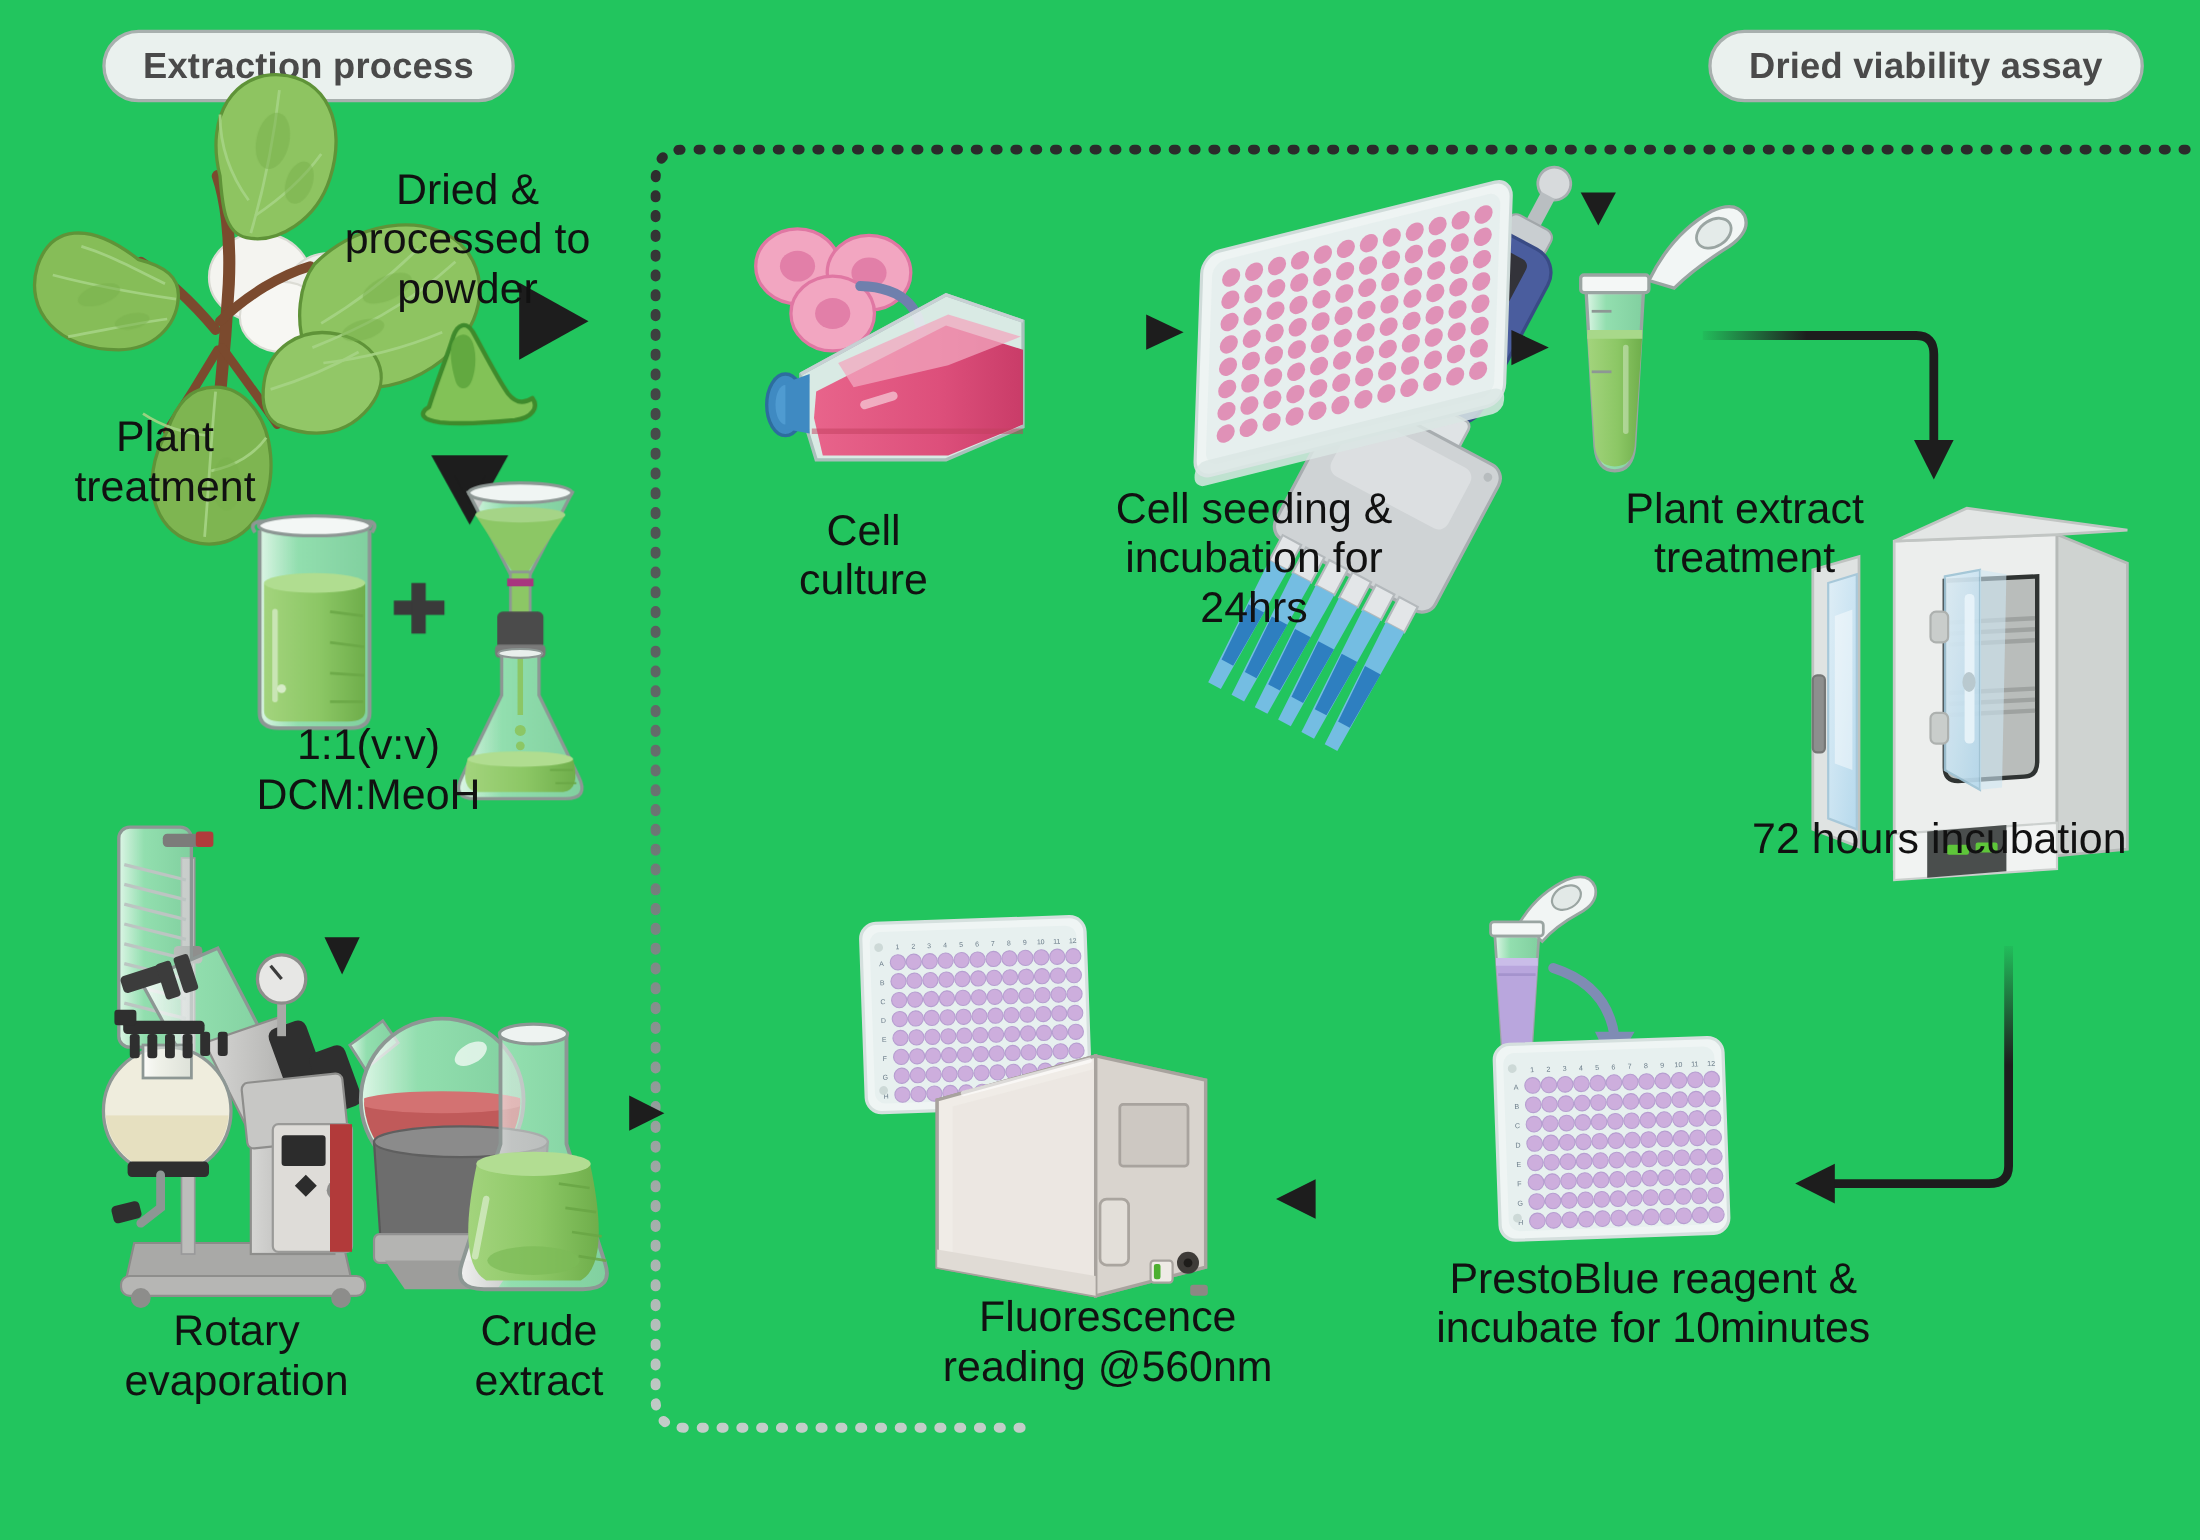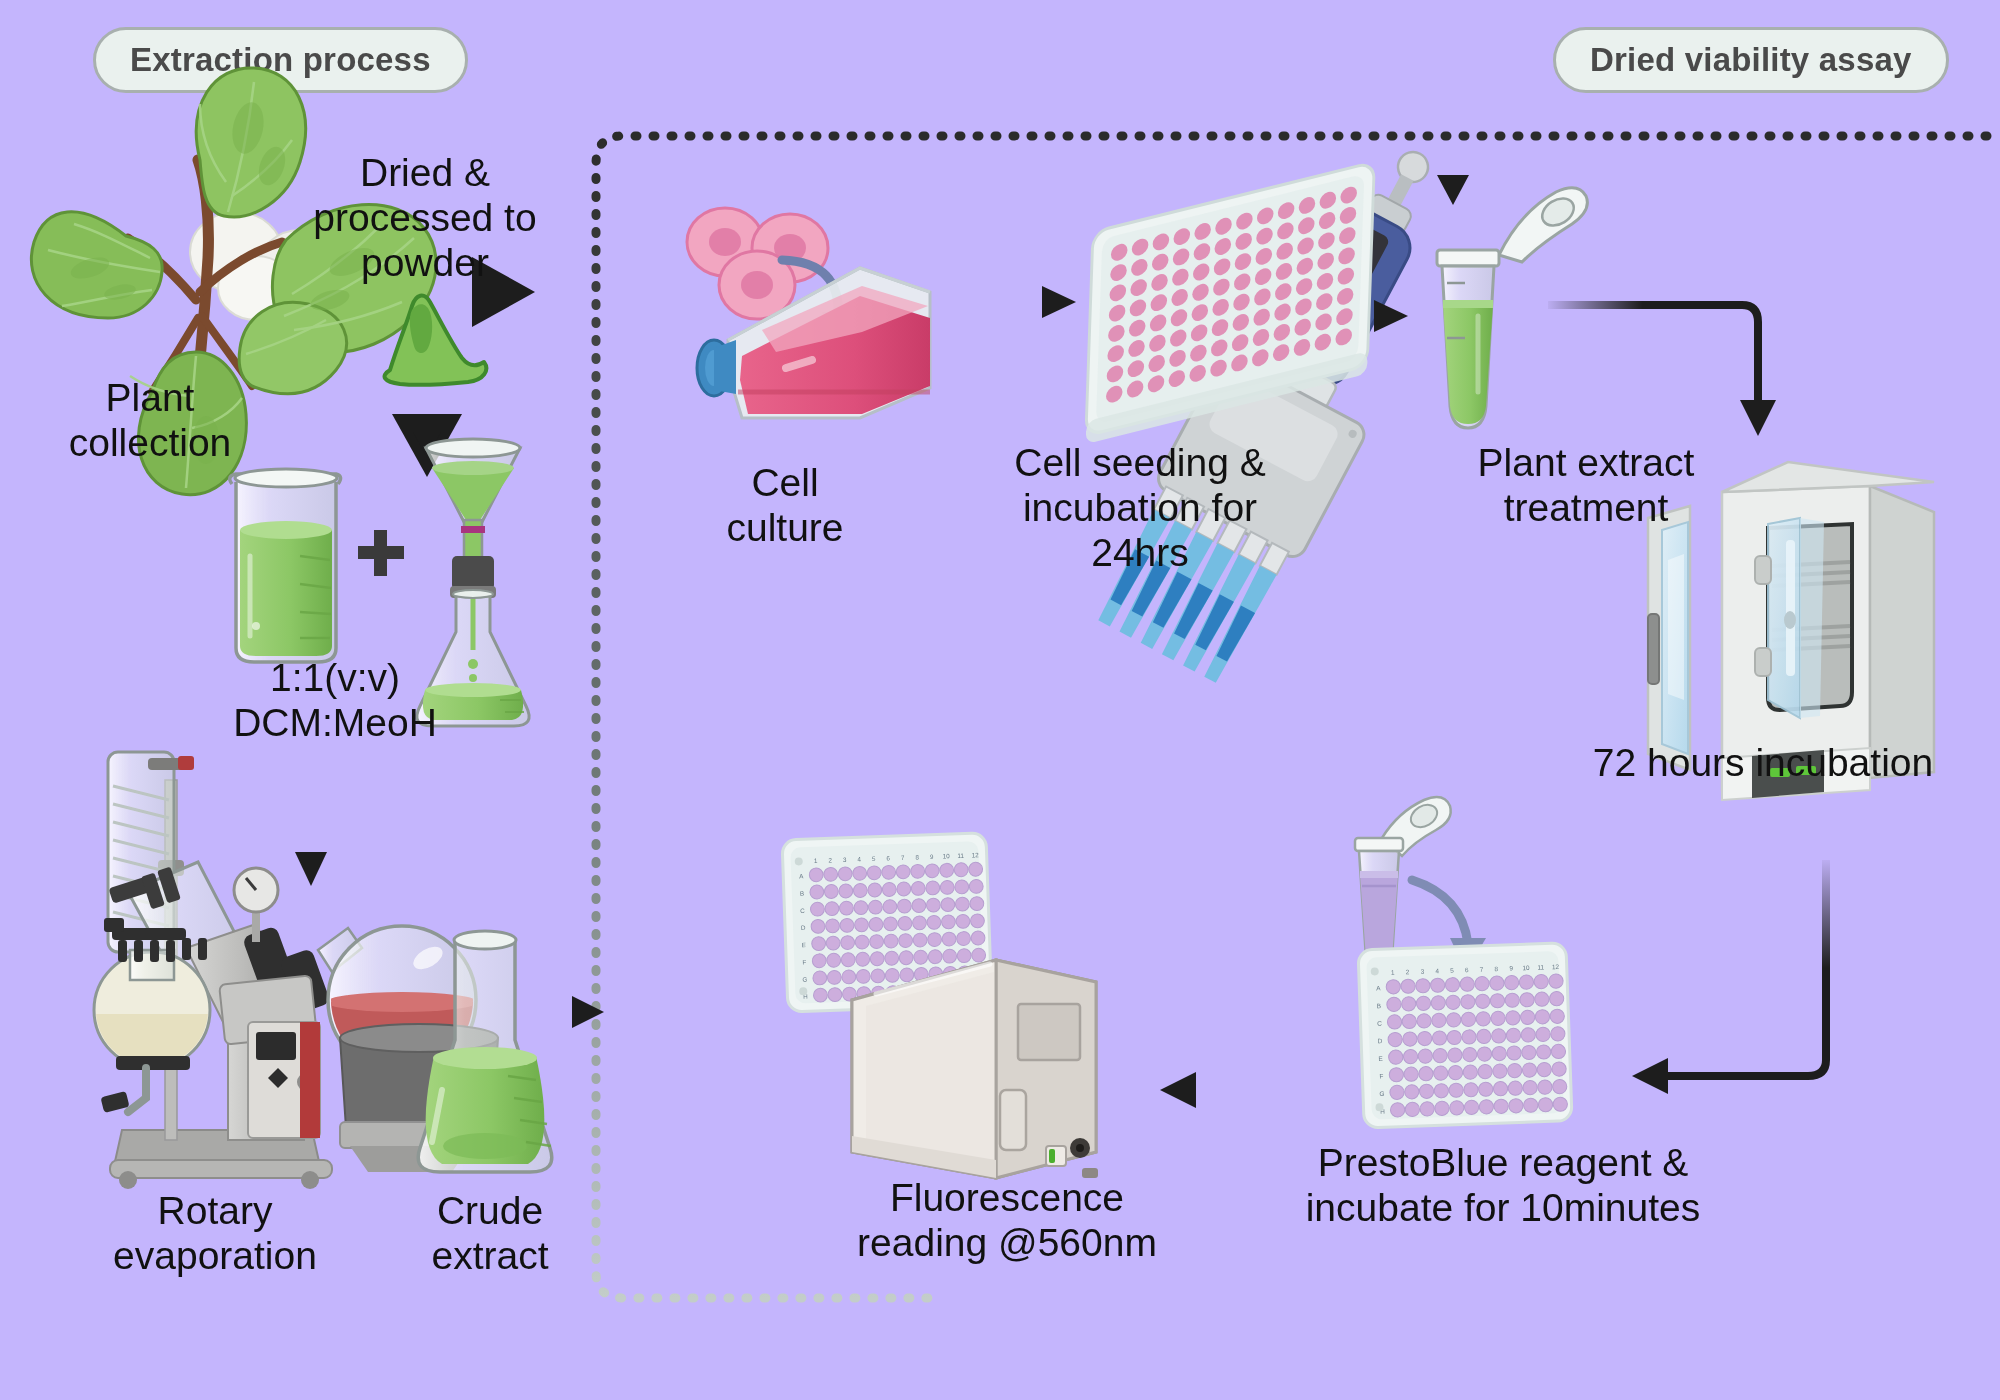--- a/index.html
+++ b/index.html
@@ -5,21 +5,21 @@
   * { box-sizing: border-box; margin: 0; padding: 0; }
   html, body {
     width: 2000px; height: 1400px;
     background: #e7efea;
     font-family: "Liberation Sans", sans-serif;
     overflow: hidden;
   }
   #stage {
     position: relative;
     width: 2000px; height: 1400px;
-    background: #c4b5fd;
+    background: #22c55e;
   }
 
   
   .badge {
     position: absolute;
     display: flex; align-items: center; justify-content: center;
     background: #eaf1ee;
     border: 3px solid #a8b0ae;
     border-radius: 40px;
     color: #4a4a4a;
@@ -910,21 +910,21 @@
       <rect x="1049" y="1149" width="6" height="14" rx="2" fill="#4caf2f"></rect>
       <circle cx="1080" cy="1148" r="10" fill="#3e3b38"></circle>
       <circle cx="1080" cy="1148" r="4" fill="#1e1c1a"></circle>
       <path d="M852 1136 L996 1160 L996 1178 L852 1152 Z" fill="#e0dbd5"></path>
       <rect x="1082" y="1168" width="16" height="10" rx="3" fill="#8d8884"></rect>
       <path d="M876 994 L990 964" stroke="#ffffff" stroke-width="5" opacity="0.6" stroke-linecap="round"></path>
     </g>
   </svg>
 
   <div class="cap" style="left:40px; top:375px; width:220px;">Plant
-collection</div>
+treatment</div>
 
   <div class="cap" style="left:290px; top:150px; width:270px;">Dried &amp;
 processed to
 powder</div>
 
   <div class="cap" style="left:215px; top:655px; width:240px;">1:1(v:v)
 DCM:MeoH</div>
 
   <div class="cap" style="left:95px; top:1188px; width:240px;">Rotary
 evaporation</div>

